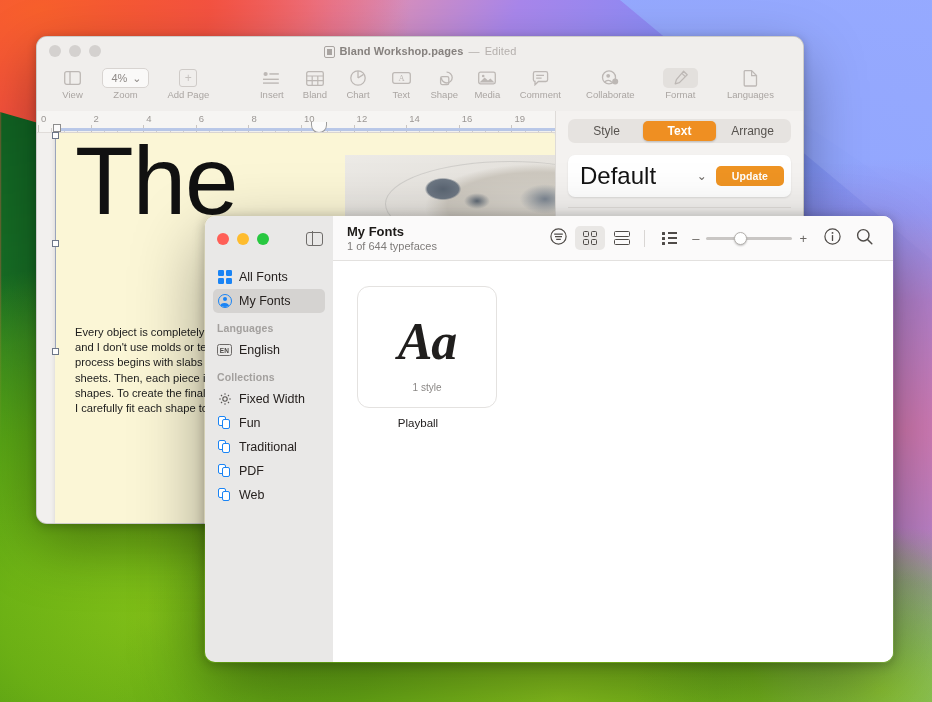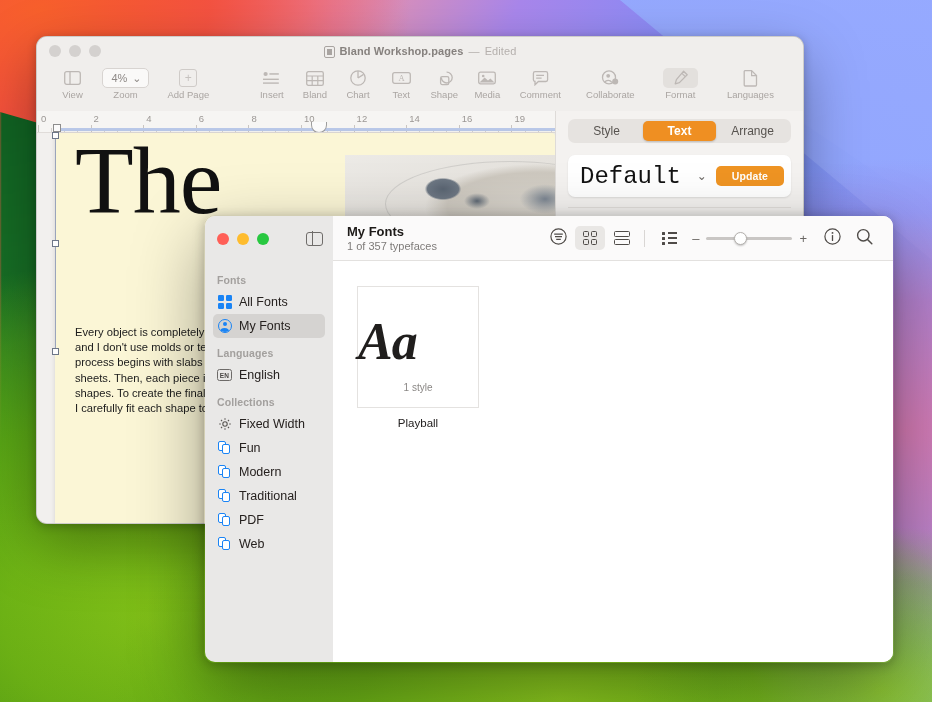--- a/index.html
+++ b/index.html
@@ -164,21 +164,21 @@
 
   #page-sheet {
     position: absolute; left: 18px; top: 22px; right: 0; bottom: -60px;
     background: #fbf6d6;
     border-radius: 3px 3px 0 0;
     box-shadow: 0 1px 5px rgba(0,0,0,.12);
     overflow: hidden;
   }
   #headline {
     position: absolute; left: 20px; top: 4px;
-    font-family: Liberation Serif, serif;
+    font-family: Liberation Sans, sans-serif;
     font-size: 96px; line-height: .92; color: #111;
     letter-spacing: -1px; font-weight: 400;
   }
   #photo {
     position: absolute; left: 290px; top: 22px; width: 300px; height: 78px;
     background:
       radial-gradient(ellipse 26px 16px at 98px 34px, #5a6572 0%, #6d7783 60%, rgba(109,119,131,0) 70%),
       radial-gradient(ellipse 18px 11px at 132px 46px, #5d6773 0%, rgba(93,103,115,0) 72%),
       radial-gradient(ellipse 34px 20px at 200px 44px, #7b8591 0%, rgba(123,133,145,0) 74%),
       radial-gradient(ellipse 20px 12px at 262px 30px, #8e96a1 0%, rgba(142,150,161,0) 75%),
@@ -216,21 +216,21 @@
   }
   #seg-main .seg.sel { background: #ef8f22; color: #fff; font-weight: 600;
     box-shadow: 0 1px 2px rgba(0,0,0,.18); }
 
   #style-row {
     background: #fff; border-radius: 7px; height: 42px;
     display: flex; align-items: center; padding: 0 7px 0 12px;
     box-shadow: 0 1px 2px rgba(0,0,0,.1); margin-bottom: 10px;
   }
   #style-name {
-    flex: 1; font-family: Liberation Mono, monospace;
+    flex: 1; font-family: Liberation Sans, sans-serif;
     font-size: 24px; color: #131313;
   }
   #style-chev { color: #6e6a67; font-size: 12px; margin-right: 9px; }
   #update-btn {
     background: #ef9423; color: #fff; font-size: 10.5px; font-weight: 700;
     border-radius: 5px; padding: 4px 16px; letter-spacing: .1px;
   }
   #fmt-divider { height: 1px; background: #e2dfdc; margin: 2px 0 10px 0; }
   #seg-sub {
     display: flex; background: #e6e3e0; border-radius: 7px; padding: 2px; height: 24px;
@@ -352,23 +352,23 @@
   #slider-knob {
     position: absolute; left: 28px; top: -5px; width: 13px; height: 13px;
     background: #fff; border: .8px solid #b3b0ad; border-radius: 50%;
     box-shadow: 0 1px 2px rgba(0,0,0,.22);
   }
   .sl-sign { font-size: 13px; color: #6a6663; line-height: 1; }
 
   #fb-content { flex: 1; background: #fff; padding: 25px 0 0 24px; }
   #font-card-wrap { width: 122px; }
   #font-card {
-    width: 122px; height: 122px; border: 1px solid #e4e2e0; border-radius: 0;
+    width: 140px; height: 122px; border: 1px solid #e4e2e0; border-radius: 12px;
     background: #fff; position: relative;
-    display: flex; align-items: center; justify-content: flex-start;
+    display: flex; align-items: center; justify-content: center;
   }
   #font-sample {
     font-family: "Liberation Serif", serif; font-style: italic;
     font-size: 52px; color: #201e1d; font-weight: 700;
     letter-spacing: -1px; margin-top: -12px;
   }
   #font-styles {
     position: absolute; bottom: 14px; left: 0; right: 0; text-align: center;
     font-size: 10px; color: #8a8785;
   }
@@ -655,21 +655,20 @@
         <div class="traffic">
           <span class="tl r"></span>
           <span class="tl y"></span>
           <span class="tl g"></span>
         </div>
         <div id="sidebar-toggle"></div>
       </div>
 
       <div id="fb-sb-list">
 
-        <div class="sb-head">Fonts</div>
 
         <div class="sb-item">
           <span class="sb-ic">
             <span class="ic-grid">
                 <i></i>
                 <i></i>
                 <i></i>
                 <i></i>
               </span>
           </span>
@@ -711,67 +710,58 @@
         <div class="sb-item">
           <span class="sb-ic">
             <span class="ic-docs">
                 <i class="back"></i>
                 <i class="front"></i>
               </span>
           </span>
           <span>Fun</span>
         </div>
 
+
         <div class="sb-item">
           <span class="sb-ic">
             <span class="ic-docs">
                 <i class="back"></i>
                 <i class="front"></i>
               </span>
           </span>
-          <span>Modern</span>
+          <span>Traditional</span>
         </div>
 
         <div class="sb-item">
           <span class="sb-ic">
             <span class="ic-docs">
                 <i class="back"></i>
                 <i class="front"></i>
               </span>
           </span>
-          <span>Traditional</span>
+          <span>PDF</span>
         </div>
 
         <div class="sb-item">
           <span class="sb-ic">
             <span class="ic-docs">
                 <i class="back"></i>
                 <i class="front"></i>
               </span>
           </span>
-          <span>PDF</span>
-        </div>
-
-        <div class="sb-item">
-          <span class="sb-ic">
-            <span class="ic-docs">
-                <i class="back"></i>
-                <i class="front"></i>
-              </span>
-          </span>
           <span>Web</span>
         </div>
       </div>
     </div>
 
     <div id="fb-main">
       <div id="fb-toolbar">
         <div id="fb-titleblock">
           <div id="fb-title">My Fonts</div>
-          <div id="fb-sub">1 of 357 typefaces</div>
+          <div id="fb-sub">1 of 644 typefaces</div>
         </div>
 
         <div class="tb-btn">
           <span>
             <svg width="17" height="17" viewBox="0 0 17 17">
                 <circle cx="8.5" cy="8.5" r="7.6" fill="none" stroke="#4f4b48" stroke-width="1.2"></circle>
                 <line x1="4.2" y1="6.1" x2="12.8" y2="6.1" stroke="#4f4b48" stroke-width="1.2"></line>
                 <line x1="5" y1="8.7" x2="12" y2="8.7" stroke="#4f4b48" stroke-width="1.2"></line>
                 <line x1="6.2" y1="11.3" x2="10.8" y2="11.3" stroke="#4f4b48" stroke-width="1.2"></line>
               </svg>

